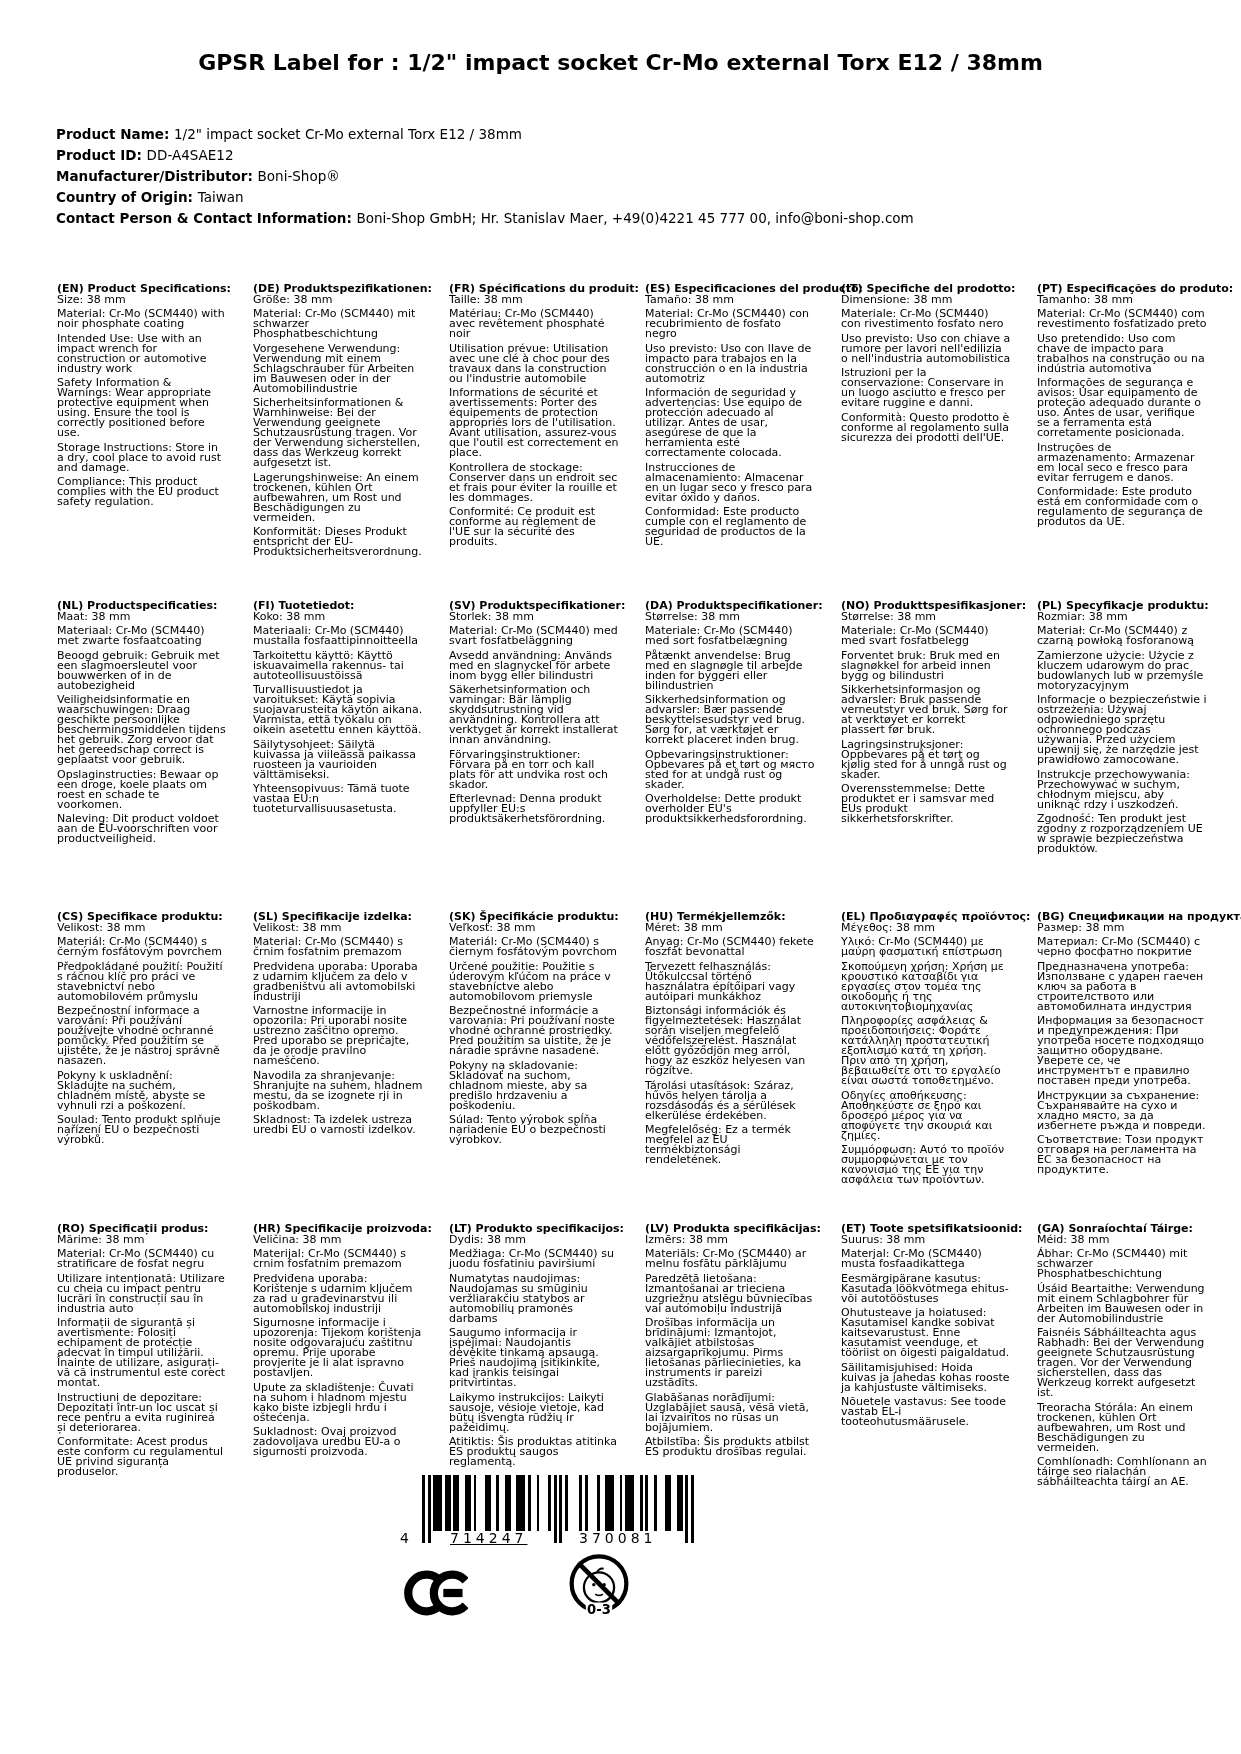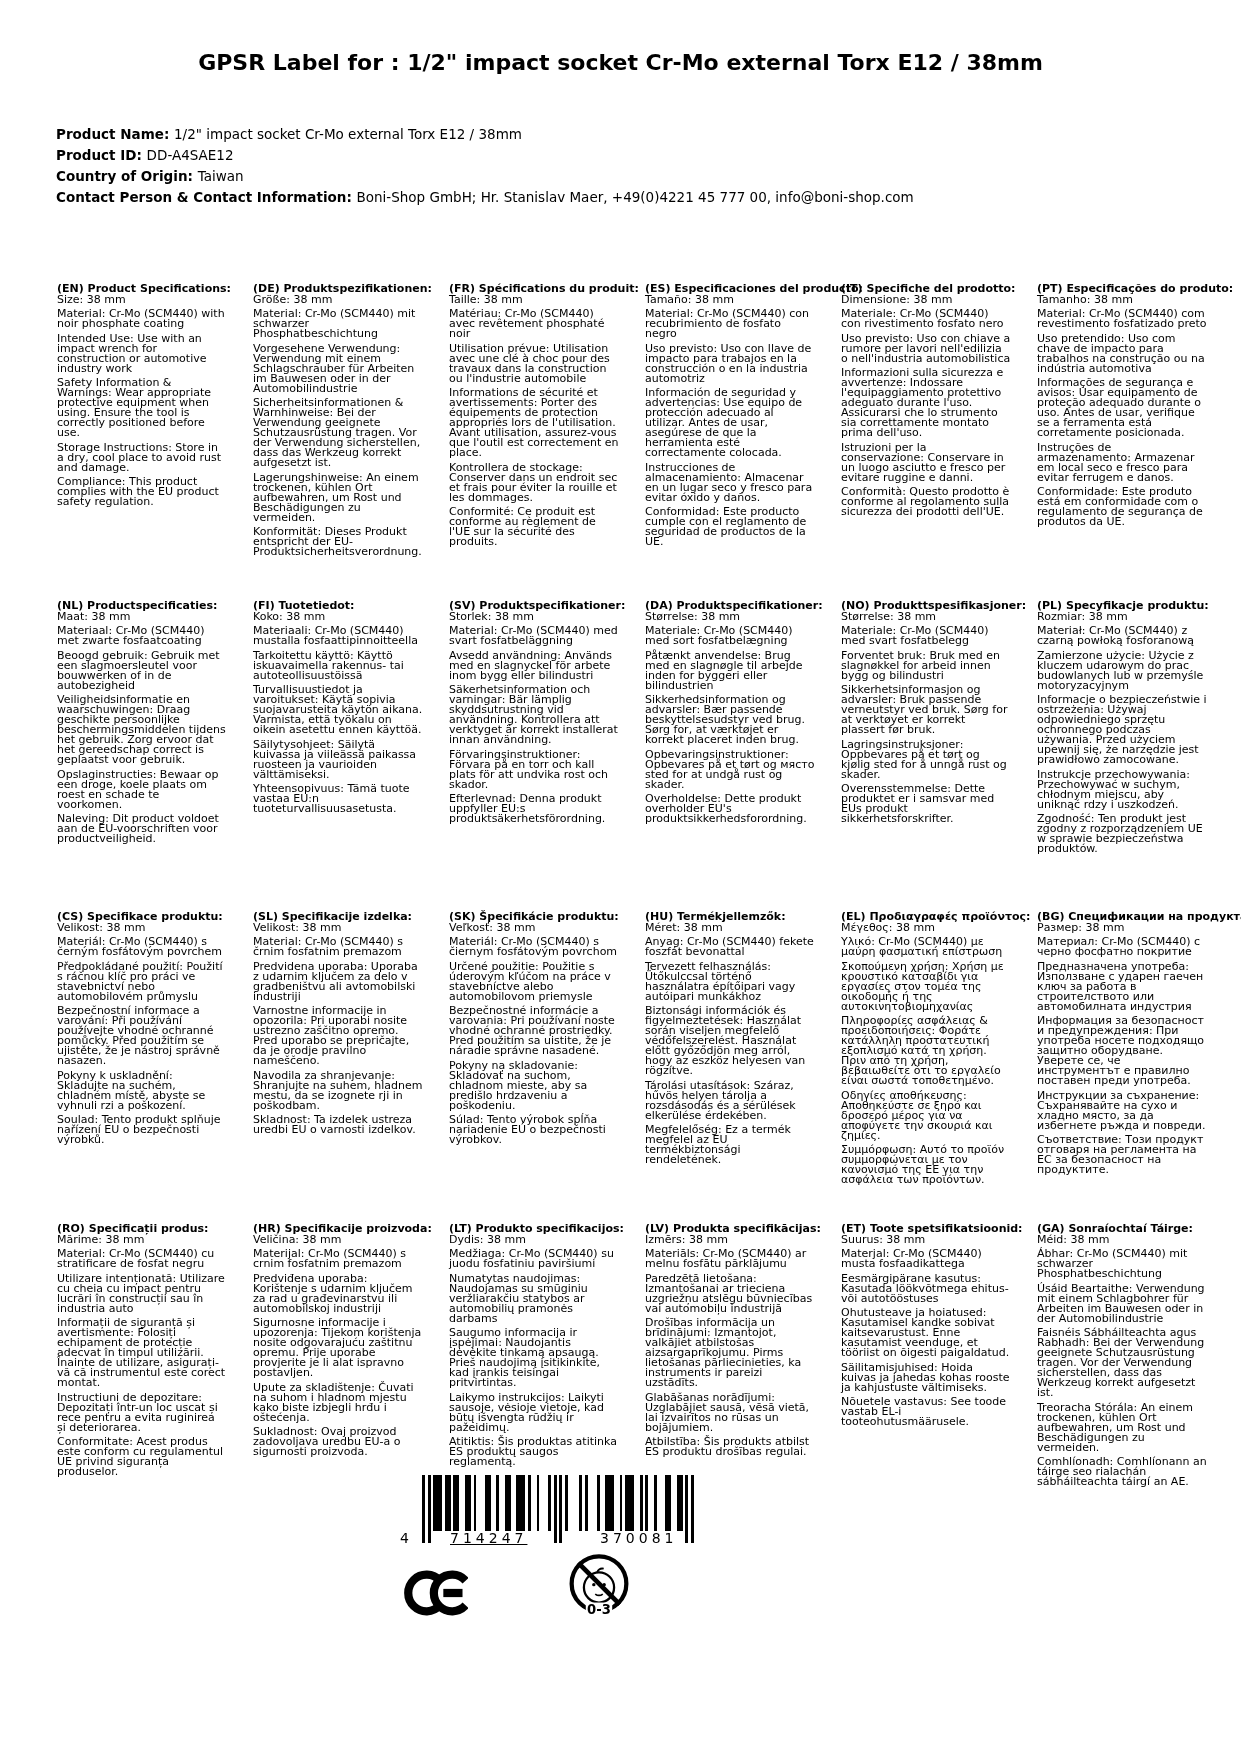--- a/index.html
+++ b/index.html
@@ -13,35 +13,36 @@
         display:grid;grid-template-columns:repeat(6,196px);
         grid-template-rows:317px 311px 312px auto;}
   .block{padding-right:26px;box-sizing:border-box;font-size:11px;line-height:10px;}
   .block-title{font-weight:bold;white-space:nowrap;line-height:10.5px;}
   .para{margin:0 0 4.5px 0;}
   .barcode{position:absolute;left:392px;top:1475px;width:310px;height:86px;}
   .bars{position:absolute;left:30px;top:0;}
   .bc-digit{position:absolute;font-size:14px;letter-spacing:4px;top:55px;white-space:nowrap;}
   .bc-first{left:8px;}
   .bc-left{left:58px;text-decoration:underline;}
-  .bc-right{left:208px;}
+  .bc-right{left:187px;}
   .ce{position:absolute;left:404px;top:1568px;}
   .age{position:absolute;left:566px;top:1552px;}
   .age text{font-weight:bold;font-family:"DejaVu Sans",sans-serif;}
 </style>
 </head>
 <body>
 
 <div class="page">
 
   <div class="title">GPSR Label for : 1/2" impact socket Cr-Mo external Torx E12 / 38mm</div>
 
   <div class="info" id="info">
       <div><span class="lbl">Product Name: </span><span>1/2" impact socket Cr-Mo external Torx E12 / 38mm</span></div>
       <div><span class="lbl">Product ID: </span><span>DD-A4SAE12</span></div>
+      <div><span class="lbl">Manufacturer/Distributor: </span><span>Boni-Shop®</span></div>
       <div><span class="lbl">Country of Origin: </span><span>Taiwan</span></div>
       <div><span class="lbl">Contact Person &amp; Contact Information: </span><span>Boni-Shop GmbH; Hr. Stanislav Maer, +49(0)4221 45 777 00, info@boni-shop.com</span></div>
     </div>
 
   <div class="grid" id="grid">
       <div class="block">
         <div class="block-title">(EN) Product Specifications:</div>
         <div class="para">Size: 38 mm</div>
         <div class="para">Material: Cr-Mo (SCM440) with noir phosphate coating</div>
         <div class="para">Intended Use: Use with an impact wrench for construction or automotive industry work</div>
@@ -74,21 +75,20 @@
         <div class="para">Uso previsto: Uso con llave de impacto para trabajos en la construcción o en la industria automotriz</div>
         <div class="para">Información de seguridad y advertencias: Use equipo de protección adecuado al utilizar. Antes de usar, asegúrese de que la herramienta esté correctamente colocada.</div>
         <div class="para">Instrucciones de almacenamiento: Almacenar en un lugar seco y fresco para evitar óxido y daños.</div>
         <div class="para">Conformidad: Este producto cumple con el reglamento de seguridad de productos de la UE.</div>
       </div>
       <div class="block">
         <div class="block-title">(IT) Specifiche del prodotto:</div>
         <div class="para">Dimensione: 38 mm</div>
         <div class="para">Materiale: Cr-Mo (SCM440) con rivestimento fosfato nero</div>
         <div class="para">Uso previsto: Uso con chiave a rumore per lavori nell'edilizia o nell'industria automobilistica</div>
-        <div class="para">Informazioni sulla sicurezza e avvertenze: Indossare l'equipaggiamento protettivo adeguato durante l'uso. Assicurarsi che lo strumento sia correttamente montato prima dell'uso.</div>
         <div class="para">Istruzioni per la conservazione: Conservare in un luogo asciutto e fresco per evitare ruggine e danni.</div>
         <div class="para">Conformità: Questo prodotto è conforme al regolamento sulla sicurezza dei prodotti dell'UE.</div>
       </div>
       <div class="block">
         <div class="block-title">(PT) Especificações do produto:</div>
         <div class="para">Tamanho: 38 mm</div>
         <div class="para">Material: Cr-Mo (SCM440) com revestimento fosfatizado preto</div>
         <div class="para">Uso pretendido: Uso com chave de impacto para trabalhos na construção ou na indústria automotiva</div>
         <div class="para">Informações de segurança e avisos: Usar equipamento de proteção adequado durante o uso. Antes de usar, verifique se a ferramenta está corretamente posicionada.</div>
         <div class="para">Instruções de armazenamento: Armazenar em local seco e fresco para evitar ferrugem e danos.</div>

